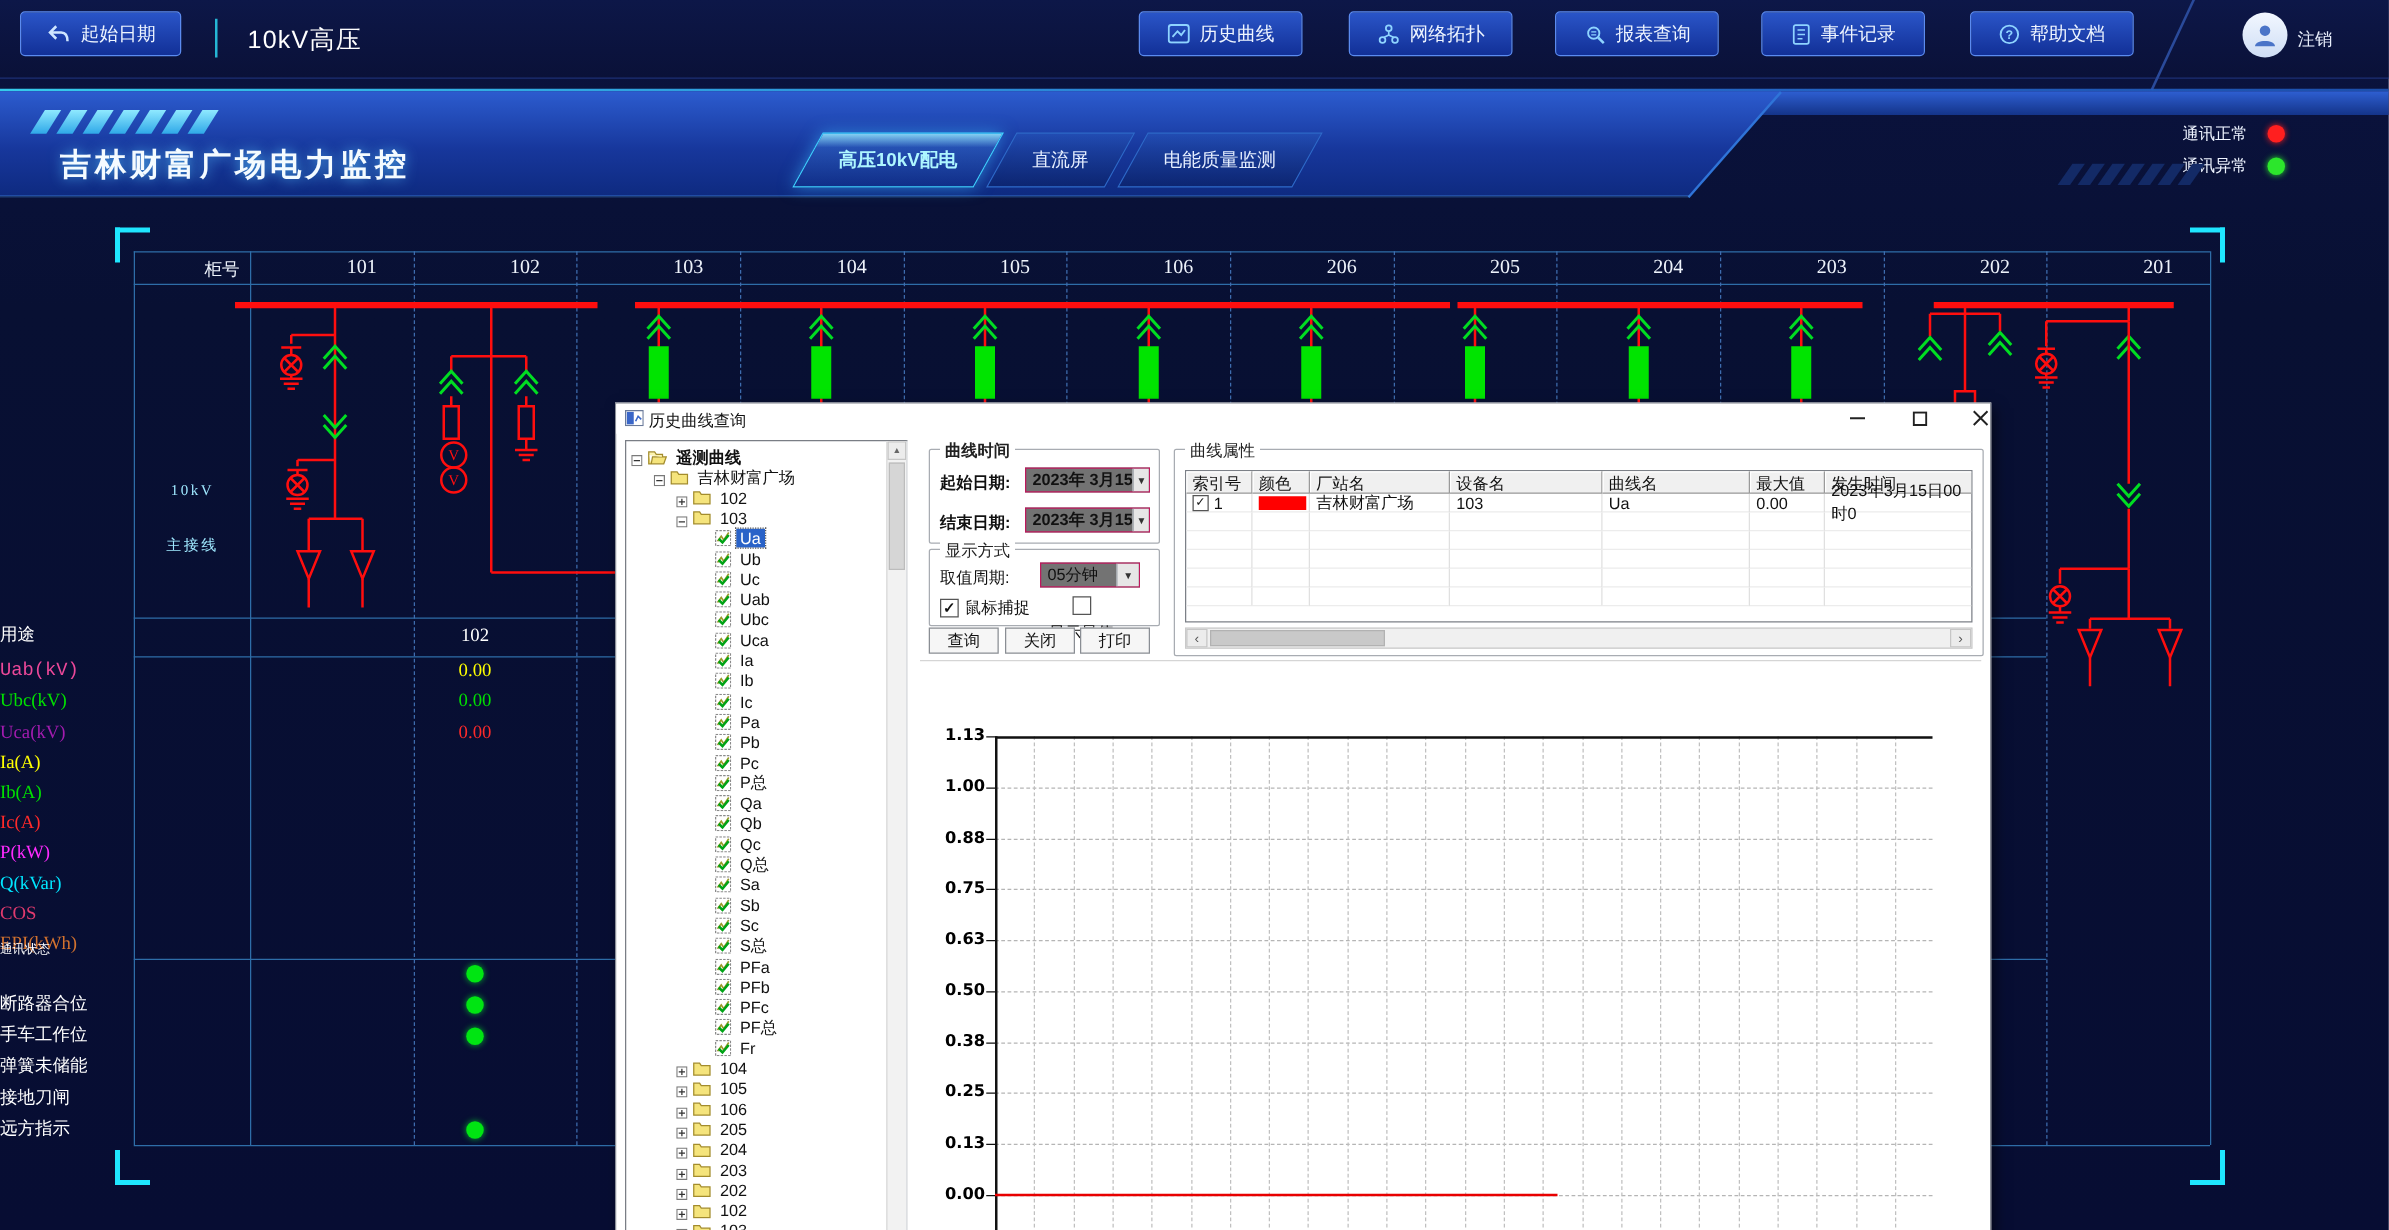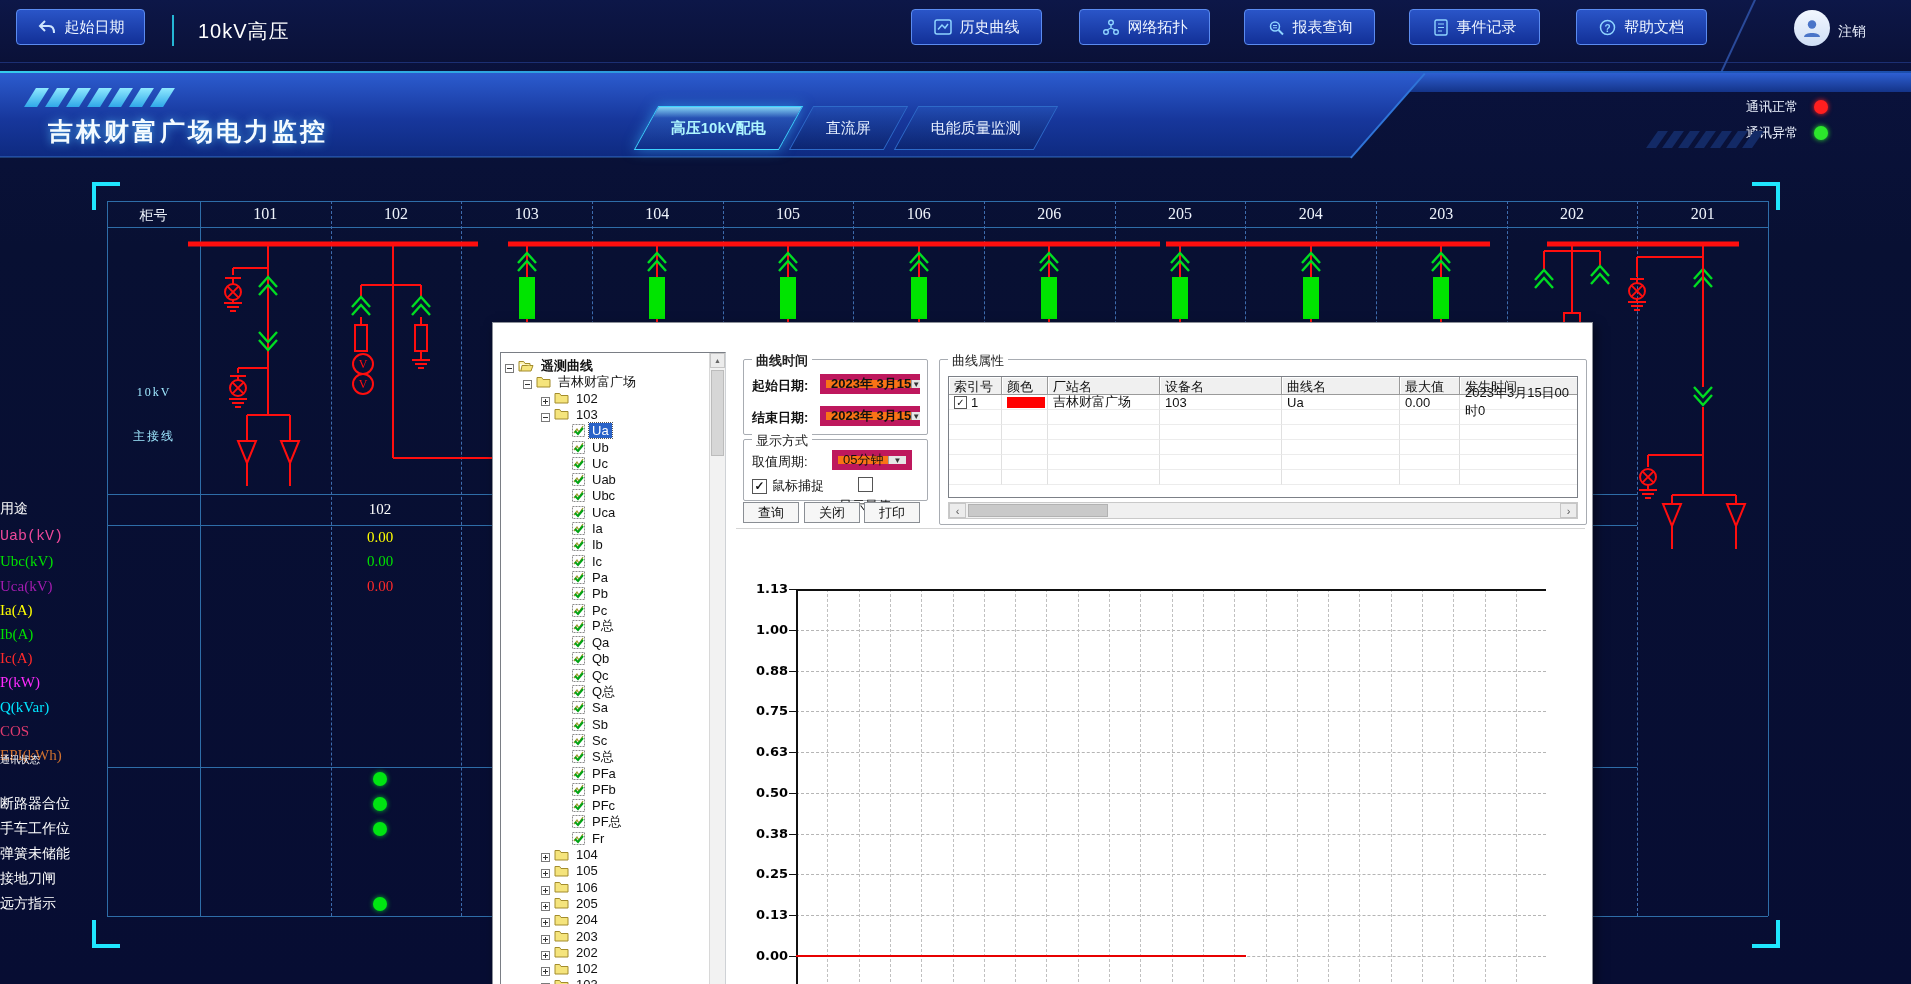--- a/index.html
+++ b/index.html
@@ -43,21 +43,21 @@
   #comm{left:1746px;top:94px;}
   .comm-row{display:flex;align-items:center;gap:12px;height:26px;}
   .comm-row .lbl{color:#eef4ff;font-size:13px;width:56px;}
   .comm-row .dot{width:14px;height:14px;border-radius:50%;}
   #darkstripes{left:1652px;top:131px;display:flex;gap:6px;}
   #darkstripes div{width:10px;height:17px;transform:skewX(-35deg);background:#132a66;}
   
   .tline{position:absolute;background:#2e6da8;}
   .tdash{position:absolute;width:0;border-left:1px dashed #3e6cae;}
   .bracket{position:absolute;width:24px;height:24px;border:0 solid #1fe6ff;}
-  .cab-num{position:absolute;color:#eef3fb;font-size:16px;text-align:center;font-family:"Liberation Serif",serif;}
+  .cab-num{position:absolute;color:#eef3fb;font-size:16px;text-align:center;font-family:"Liberation Serif",serif;margin-left:24px;}
   .rowlabel{position:absolute;left:122px;font-size:15px;font-family:"Liberation Serif",serif;line-height:22px;height:22px;}
   .cellval{position:absolute;text-align:center;font-size:15px;font-family:"Liberation Serif",serif;line-height:22px;height:22px;transform:translateX(-16px);}
   .statdot{position:absolute;width:14px;height:14px;border-radius:50%;background:#00e512;box-shadow:0 0 5px rgba(0,255,40,.7);}
   #bus-label{position:absolute;left:108px;top:370px;width:92px;text-align:center;color:#9fe8ff;
              font-size:12px;font-family:"Liberation Serif",serif;letter-spacing:2px;line-height:44px;}
   
   #dialog{position:absolute;left:492px;top:322px;width:1099px;height:680px;background:#ffffff;
           border:1px solid #8c9099;box-shadow:3px 4px 10px rgba(0,0,0,.5);font-size:13px;color:#111;}
   #dlg-title{position:absolute;left:0;top:0;width:100%;height:24px;background:#ffffff;}
   #dlg-title .txt{position:absolute;left:26px;top:5px;font-size:13px;color:#111;}
@@ -70,21 +70,21 @@
   .titem .lab.bold{font-weight:bold;}
   .expander{width:9px;height:9px;margin-right:4px;flex:none;}
   .tico{margin-right:4px;flex:none;display:flex;}
   #tree-scroll{position:absolute;right:0;top:0;width:15px;height:100%;background:#f2f2f2;border-left:1px solid #d8d8d8;}
   #tree-scroll .sbtn{width:15px;height:15px;background:#ececec;border:1px solid #c6c6c6;box-sizing:border-box;
                      display:flex;align-items:center;justify-content:center;font-size:7px;color:#666;}
   #tree-thumb{position:absolute;left:1px;top:17px;width:13px;height:86px;background:#d6d6d6;border:1px solid #bcbcbc;box-sizing:border-box;}
   .grp{position:absolute;border:1px solid #a8acb2;border-radius:2px;}
   .grp .gl{position:absolute;top:-8px;left:8px;background:#fff;padding:0 4px;font-size:13px;color:#222;}
   .fldlabel{position:absolute;font-size:13px;color:#111;}
-  .field{position:absolute;height:20px;border:6px solid #be185d;background:#f97316;box-sizing:border-box;display:flex;align-items:center;cursor:pointer;}
+  .field{position:absolute;height:20px;border:1px solid #be185d;background:#737373;box-sizing:border-box;display:flex;align-items:center;cursor:pointer;}
   .field .v{flex:1;padding-left:5px;font-size:13px;white-space:nowrap;}
   .field .arrow{width:17px;height:100%;background:#e6e6e6;border-left:1px solid #9aa0a6;display:flex;align-items:center;justify-content:center;font-size:8px;color:#333;}
   .chk{position:absolute;display:flex;align-items:center;gap:5px;cursor:pointer;}
   .chk .box{width:13px;height:13px;border:1px solid #555;background:#fff;display:flex;align-items:center;justify-content:center;
             font-size:12px;font-weight:bold;color:#111;line-height:13px;}
   .pushbtn{position:absolute;width:56px;height:21px;background:#f6f6f6;border:1px solid #8a8e94;font-size:13px;color:#111;
            display:flex;align-items:center;justify-content:center;cursor:pointer;box-sizing:border-box;}
   #prop-table{position:absolute;left:8px;top:16px;width:630px;height:122px;border:1px solid #7c8087;box-sizing:border-box;overflow:hidden;background:#fff;}
   .phcell{position:absolute;top:0;height:18px;background:#f0f0f0;border-right:1px solid #9a9a9a;border-bottom:1px solid #9a9a9a;
           box-shadow:inset 1px 1px 0 #ffffff;box-sizing:border-box;font-size:13px;padding:1px 0 0 5px;}
@@ -441,20 +441,45 @@
       <line x1="1565" y1="268" x2="1565" y2="276" stroke="#ff0e0e" stroke-width="2"></line>
       <line x1="1629" y1="268" x2="1629" y2="276" stroke="#ff0e0e" stroke-width="2"></line>
       <polygon points="1556,277 1574,277 1565,299" fill="none" stroke="#ff0e0e" stroke-width="2"></polygon>
       <line x1="1565" y1="299" x2="1565" y2="322" stroke="#ff0e0e" stroke-width="2"></line>
       <polygon points="1620,277 1638,277 1629,299" fill="none" stroke="#ff0e0e" stroke-width="2"></polygon>
       <line x1="1629" y1="299" x2="1629" y2="322" stroke="#ff0e0e" stroke-width="2"></line>
     </svg>
   </div>
 
 <div id="dialog">
+  <div id="dlg-title">
+    <span class="abs" style="left:7px;top:5px;">
+      <svg width="15" height="13">
+          <rect x="0.5" y="0.5" width="14" height="12" fill="#fff" stroke="#6a7a9a"></rect>
+          <rect x="1.5" y="1.5" width="5.5" height="10" fill="#3a66c8"></rect>
+          <polyline points="8.5,9 10.5,5 13,7.5" stroke="#3a66c8" fill="none" stroke-width="1.3"></polyline>
+        </svg>
+    </span>
+    <span class="txt">历史曲线查询</span>
+    <span class="winbtn" style="left:980px;">
+        <svg width="12" height="3">
+          <line x1="0" y1="1.5" x2="12" y2="1.5" stroke="#222" stroke-width="1.6"></line>
+        </svg>
+      </span>
+    <span class="winbtn" style="left:1030px;">
+        <svg width="12" height="12">
+          <rect x="1" y="1" width="10" height="10" fill="none" stroke="#222" stroke-width="1.6"></rect>
+        </svg>
+      </span>
+    <span class="winbtn" style="left:1078px;">
+        <svg width="13" height="13">
+          <path d="M1 1 L12 12 M12 1 L1 12" stroke="#222" stroke-width="1.6"></path>
+        </svg>
+      </span>
+  </div>
 
   <div id="tree-panel">
     <div id="tree-items">
         <div class="titem" style="top: 4px; left: 4px;">
           <span class="expander"><svg width="9" height="9">
               <rect x="0.5" y="0.5" width="8" height="8" fill="#fff" stroke="#7a7a7a"></rect>
               <line x1="2" y1="4.5" x2="7" y2="4.5" stroke="#333"></line>
             </svg></span>
           <span class="tico">
             <svg width="16" height="12">

